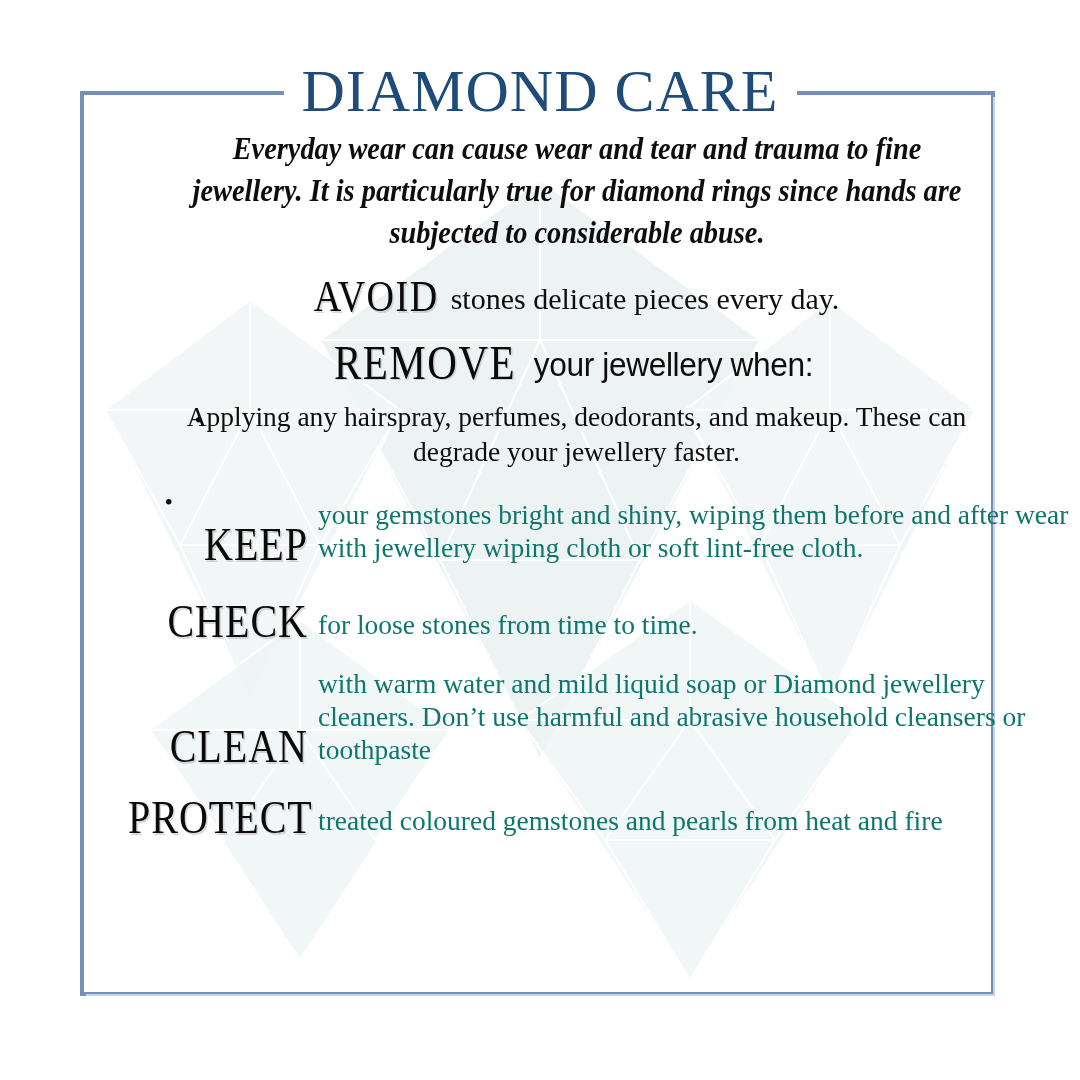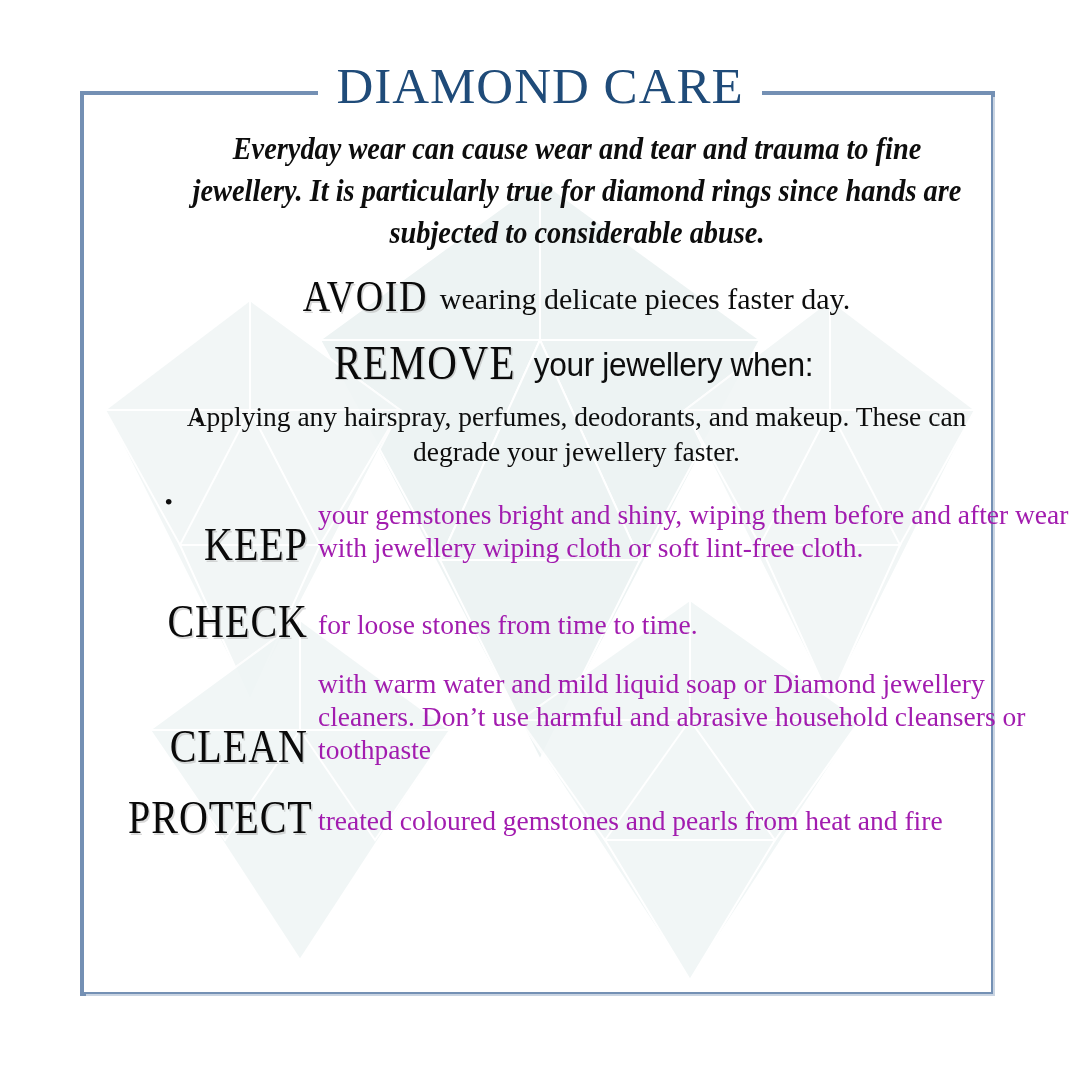--- a/index.html
+++ b/index.html
@@ -60,21 +60,21 @@
     width: 1080px;
     text-align: center;
     z-index: 3;
   }
   .title {
     display: inline-block;
     background: #ffffff;
     padding: 0 18px;
     color: #1f4b79;
     font-family: "Liberation Serif", "DejaVu Serif", serif;
-    font-size: 51px;
+    font-size: 60px;
     line-height: 1.05;
     letter-spacing: 1px;
     font-weight: 400;
     white-space: nowrap;
   }
 
   
   .content {
     position: absolute;
     left: 84px;
@@ -172,21 +172,21 @@
   .block .kw-col .kw {
     font-size: 40px;
     line-height: 0.92;
     letter-spacing: 1px;
   }
   .block .txt {
     flex: 1 1 auto;
     font-family: "Liberation Serif", "DejaVu Serif", serif;
     font-size: 27.5px;
     line-height: 1.2;
-    color: #a21caf;
+    color: #0f766e;
     padding-top: 4px;
   }
 
   .block.keep    { margin-top: 24px; }
   .block.clean   { margin-top: 22px; }
   .block.check   { margin-top: 30px; }
   .block.protect { margin-top: 32px; }
   .block.store   { margin-top: 36px; }
 
   .block.check .txt   { padding-top: 14px; }
@@ -246,21 +246,21 @@
 
   <div class="title-wrap">
     <span class="title">DIAMOND CARE</span>
   </div>
 
   <div class="content">
 
     <p class="intro">Everyday wear can cause wear and tear and trauma to fine jewellery. It is particularly true for diamond rings since hands are subjected to considerable abuse.</p>
 
     <div class="lead-row">
-      <span class="kw kw-avoid">AVOID</span><span class="lead-body">wearing delicate pieces faster day.</span>
+      <span class="kw kw-avoid">AVOID</span><span class="lead-body">stones delicate pieces every day.</span>
     </div>
 
     <div class="lead-row">
       <span class="kw kw-remove">REMOVE</span><span class="lead-body sans">your jewellery when:</span>
     </div>
 
     <ul class="bullets">
       <li class="b1">
         <span class="dot">•</span>
         <span>Applying any hairspray, perfumes, deodorants, and makeup. These can degrade your jewellery faster.</span>

